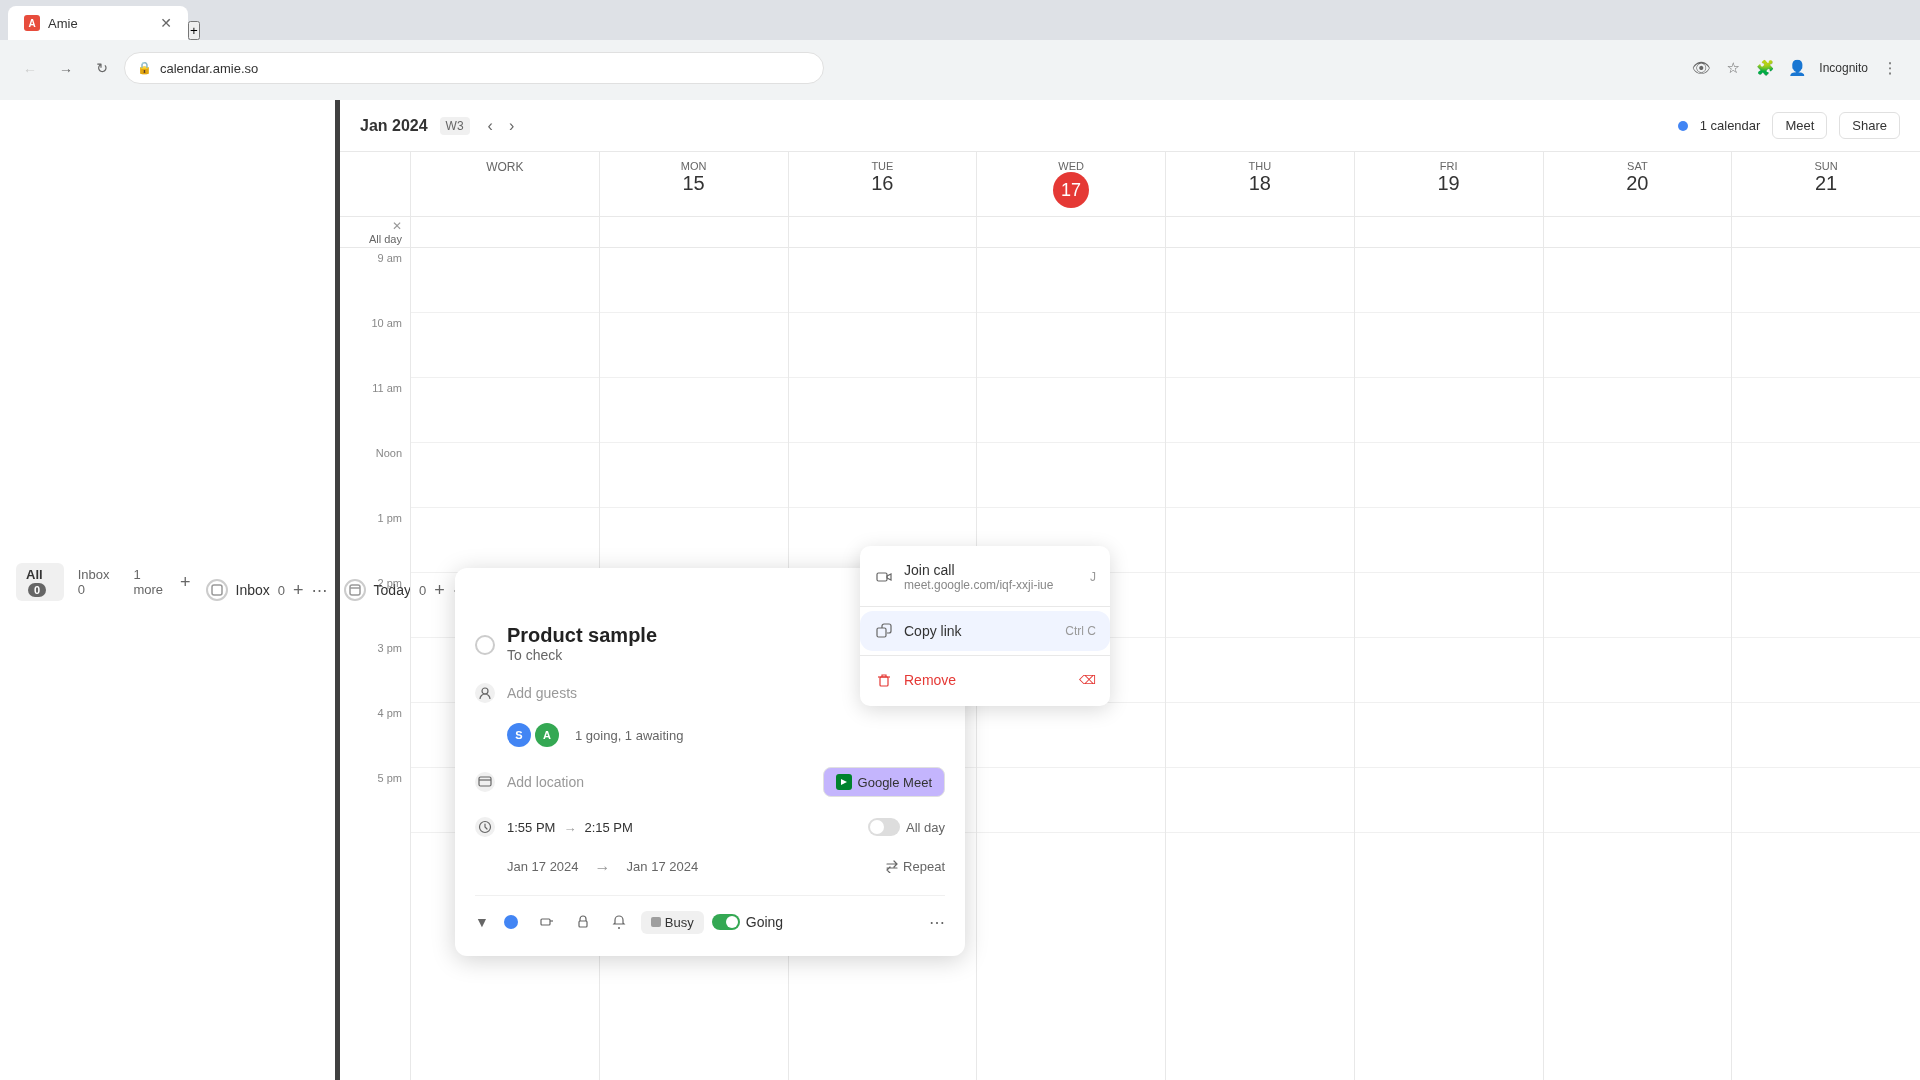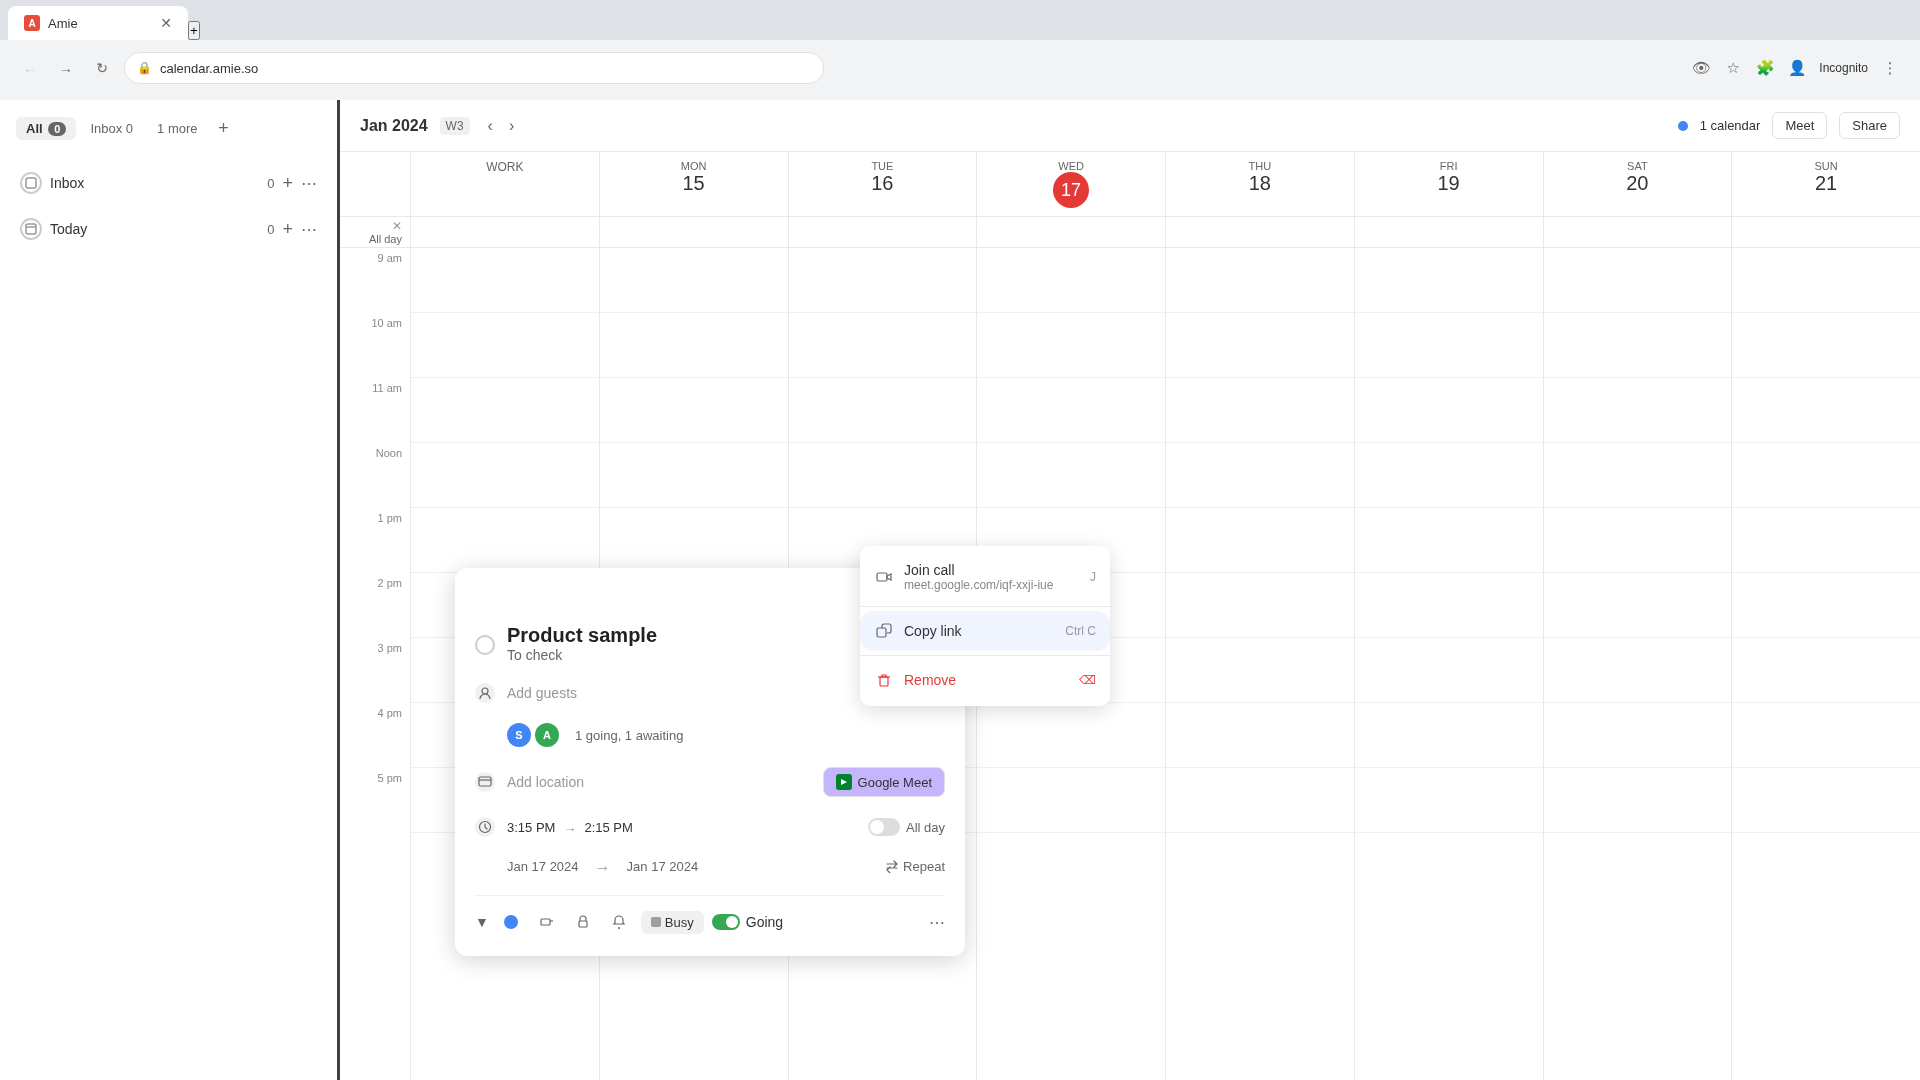--- a/index.html
+++ b/index.html
@@ -16,21 +16,21 @@
     .browser-nav-btn.disabled { color: #ccc; cursor: default; }
     .address-bar { flex: 1; max-width: 700px; height: 32px; background: #fff; border-radius: 16px; display: flex; align-items: center; padding: 0 12px; gap: 8px; font-size: 13px; color: #333; border: 1px solid #e0e0e0; }
     .address-bar .lock-icon { color: #666; font-size: 12px; }
     .browser-actions { display: flex; align-items: center; gap: 4px; margin-left: auto; }
     .browser-action-btn { width: 28px; height: 28px; background: none; border: none; cursor: pointer; display: flex; align-items: center; justify-content: center; color: #666; font-size: 15px; }
 
     
     .app { display: flex; height: 980px; }
 
     
-    .sidebar { width: 340px; border-right: 3px solid #404040; padding: 16px; display: flex; flex-direction: column; gap: 8px; }
+    .sidebar { width: 340px; border-right: 5px solid #404040; padding: 16px; display: flex; flex-direction: row; gap: 8px; }
     .tab-bar { display: flex; align-items: center; gap: 4px; margin-bottom: 16px; }
     .tab-item { padding: 4px 10px; border-radius: 6px; font-size: 13px; cursor: pointer; color: #666; }
     .tab-item.active { background: #f0f0f0; color: #333; font-weight: 600; }
     .tab-badge { background: #666; color: white; border-radius: 10px; padding: 1px 6px; font-size: 11px; margin-left: 2px; }
     .tab-more { font-size: 13px; color: #666; cursor: pointer; }
     .add-btn { width: 24px; height: 24px; background: none; border: none; cursor: pointer; color: #666; font-size: 18px; }
     .sidebar-section { display: flex; align-items: center; padding: 8px 4px; gap: 8px; }
     .sidebar-section-icon { width: 22px; height: 22px; border-radius: 50%; border: 2px solid #ccc; display: flex; align-items: center; justify-content: center; }
     .sidebar-section-title { font-size: 14px; font-weight: 500; color: #333; flex: 1; }
     .sidebar-section-count { font-size: 13px; color: #666; }
@@ -414,21 +414,21 @@
           </div>
 
           <div class="event-row">
             <div class="event-row-icon">
               <svg width="14" height="14" viewBox="0 0 14 14">
                   <circle cx="7" cy="7" r="5.5" fill="none" stroke="#666" stroke-width="1.2"></circle>
                   <path d="M7 4v3l2 2" fill="none" stroke="#666" stroke-width="1.2" stroke-linecap="round"></path>
                 </svg>
             </div>
             <div class="time-info">
-              <span>3:15 PM</span>
+              <span>1:55 PM</span>
               <span class="time-arrow">→</span>
               <span>2:15 PM</span>
             </div>
             <div class="event-meta" style="margin-left:auto;">
               <div class="all-day-toggle">
                 <div class="toggle-switch off">
                     <div class="toggle-knob"></div>
                   </div>
                 <span>All day</span>
               </div>

